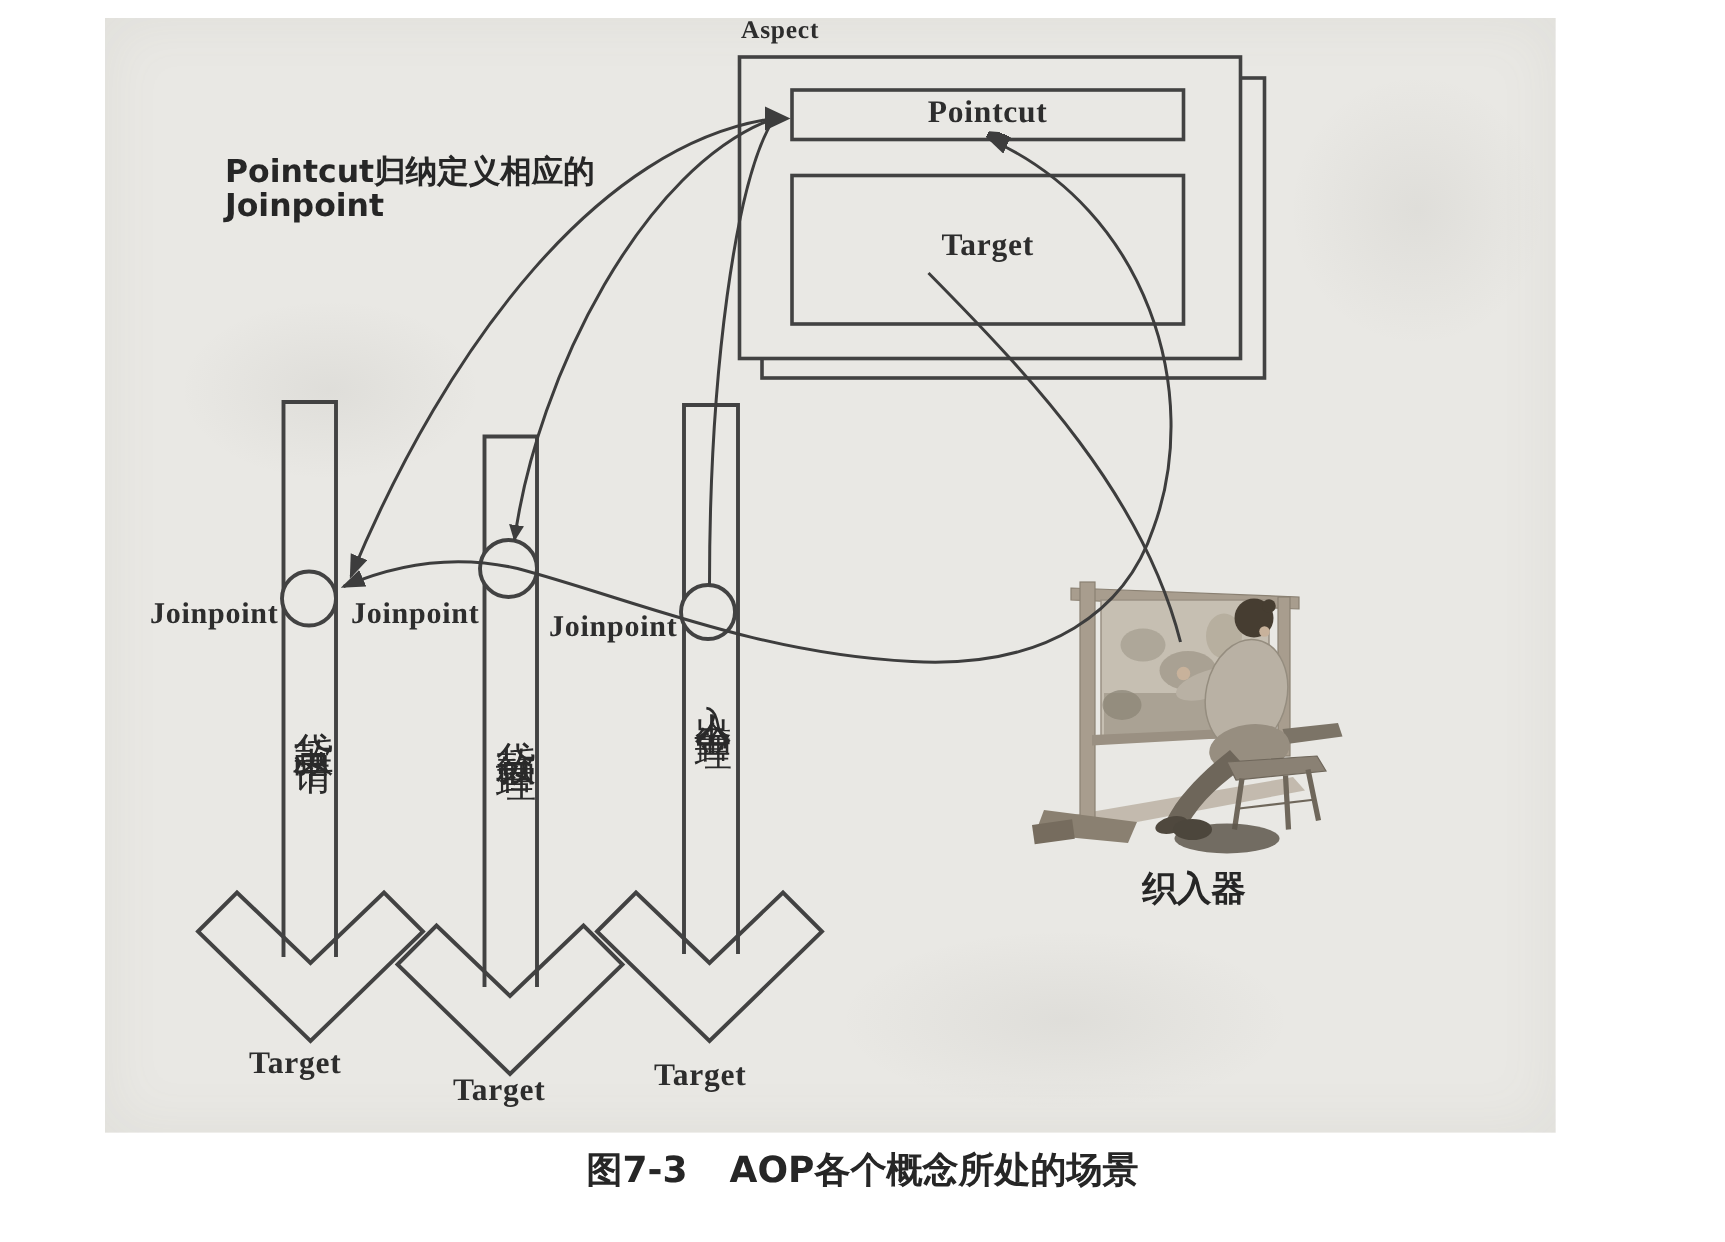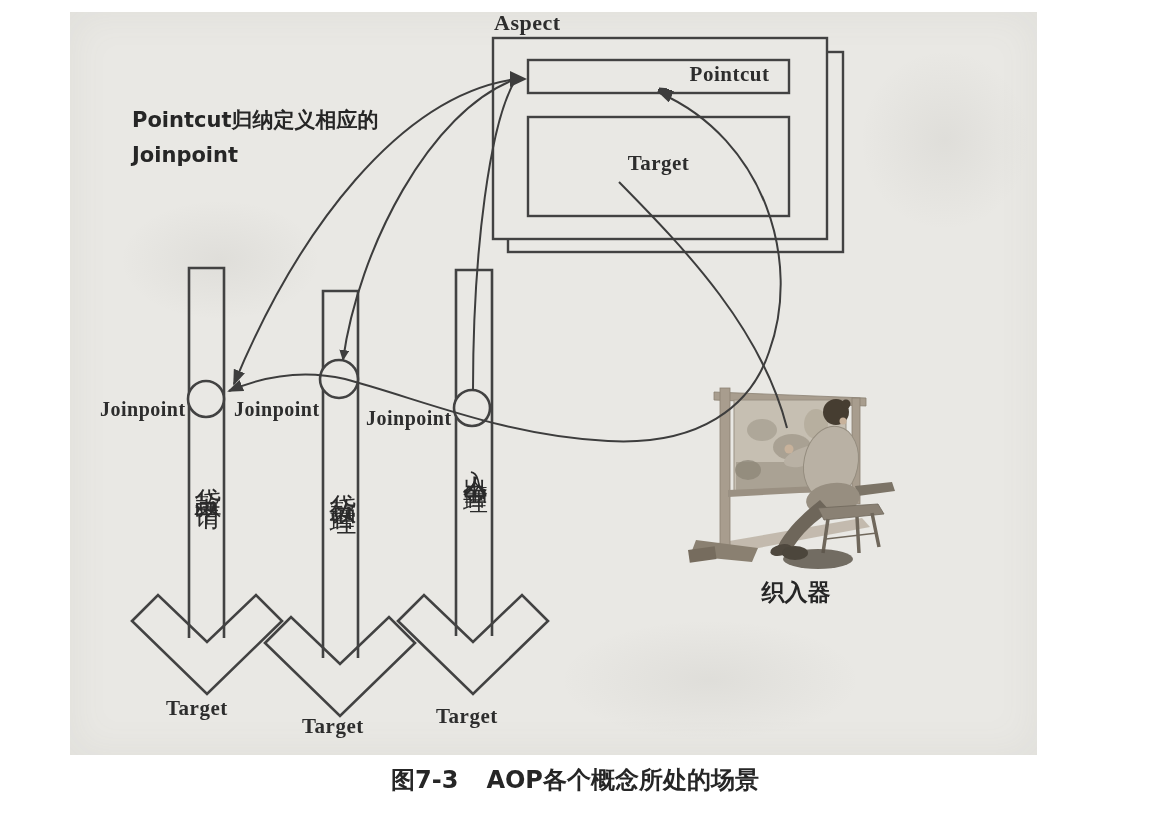--- a/index.html
+++ b/index.html
@@ -5,35 +5,35 @@
   html,body{margin:0;padding:0;background:#ffffff;}
   .stage{position:relative;width:1150px;height:828px;background:#ffffff;overflow:hidden;
          font-family:"Liberation Serif", serif;}
   .scan-bg{position:absolute;left:70px;top:12px;width:967px;height:743px;background:#e9e8e4;
            box-shadow:inset 0 0 40px rgba(120,115,105,0.08);}
   .smudge{position:absolute;background:radial-gradient(closest-side, rgba(90,88,80,0.07), rgba(90,88,80,0));}
   svg.art{position:absolute;left:0;top:0;}
   .lbl{position:absolute;color:#242424;white-space:pre-line;}
   .serif-lbl{font-family:"Liberation Serif", serif;font-weight:600;letter-spacing:0.5px;color:#2d2d2d;}
   .cjk-bold{font-family:"DejaVu Sans", sans-serif;font-weight:bold;color:#262626;}
-  .aspect-lbl{left:494px;top:10px;font-size:22px;}
-  .pointcut-lbl{left:556px;top:62px;width:261px;text-align:center;font-size:21px;padding-left:43px;}
+  .aspect-lbl{left:494px;top:10px;font-size:17px;}
+  .pointcut-lbl{left:528px;top:62px;width:261px;text-align:center;font-size:21px;}
   .advice-lbl{left:528px;top:151px;width:261px;text-align:center;font-size:21px;}
   .jp1{left:100px;top:398px;font-size:20px;}
   .jp2{left:234px;top:398px;font-size:20px;}
   .jp3{left:366px;top:407px;font-size:20px;}
   .tg1{left:166px;top:696px;font-size:21px;}
   .tg2{left:302px;top:714px;font-size:21px;}
   .tg3{left:436px;top:704px;font-size:21px;}
   .barlbl{writing-mode:vertical-rl;text-orientation:upright;letter-spacing:5px;
           font-family:"DejaVu Sans", sans-serif;font-weight:500;color:#2a2a2a;}
   .bar1{left:190px;top:466px;font-size:27px;}
   .bar2{left:325px;top:472px;font-size:27px;}
   .bar3{left:459px;top:450px;font-size:25px;}
-  .note-pointcut{left:132px;top:103px;width:270px;font-size:21px;line-height:35px;text-align:left;}
+  .note-pointcut{left:150px;top:103px;width:270px;font-size:21px;line-height:23px;text-align:left;}
   .note-advice{left:532px;top:317px;width:224px;font-size:20px;line-height:25px;text-align:center;}
   .note-reference{left:788px;top:283px;width:234px;font-size:20px;line-height:24px;text-align:center;}
   .weaver-lbl{left:748px;top:577px;width:96px;text-align:center;font-size:23px;}
   .caption{position:absolute;left:0;top:764px;width:1150px;text-align:center;font-size:24px;}
   .caption .num{margin-right:28px;}
 </style>
 </head>
 <body>
 
 <div class="stage">

